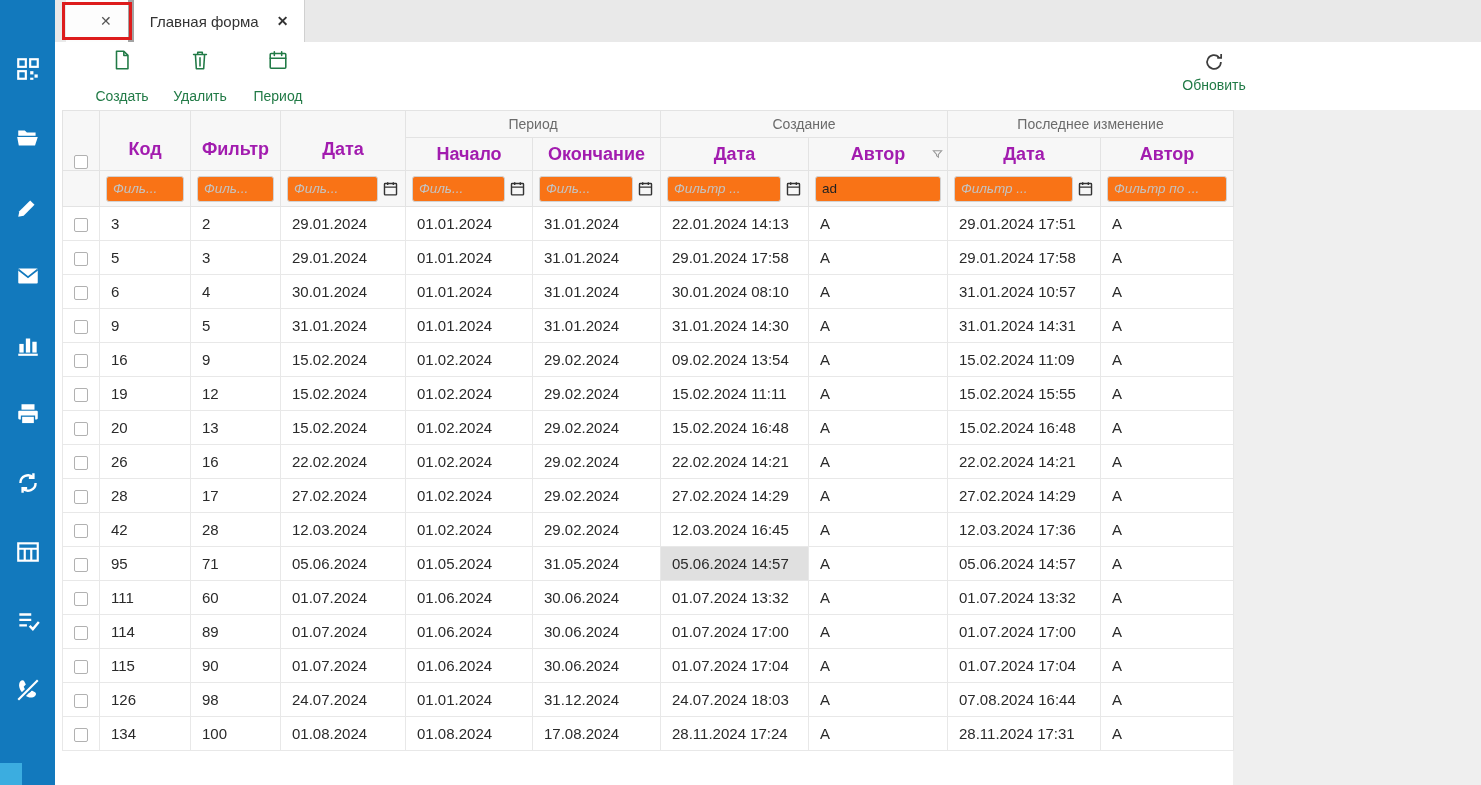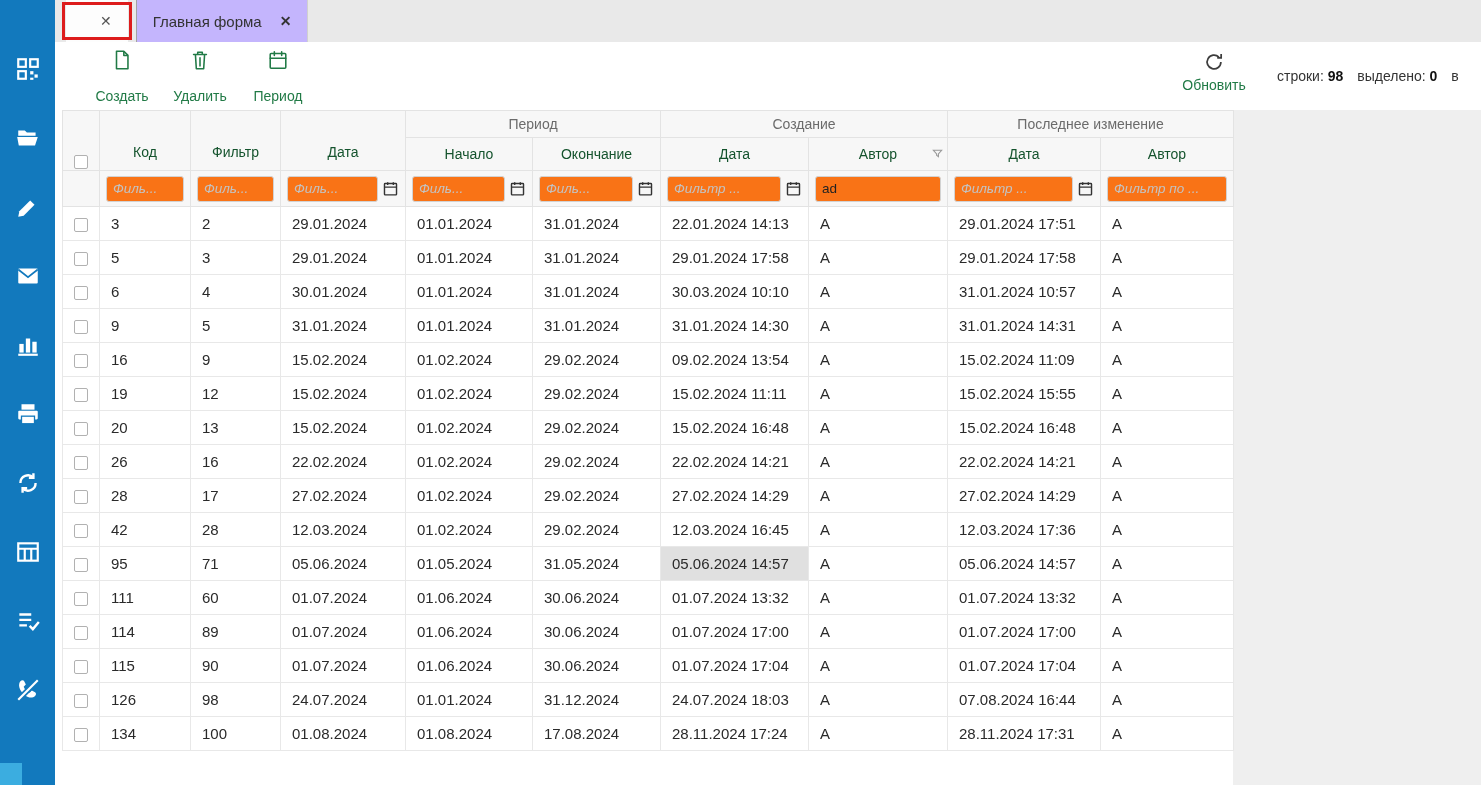--- a/index.html
+++ b/index.html
@@ -11,41 +11,41 @@
   .side-icon { width:26px; height:26px; cursor:pointer; display:flex; align-items:center; justify-content:center; }
   .sidebar-swatch { position:absolute; left:0; bottom:0; width:22px; height:22px; background:#3bade0; }
 
   
   .main { flex:1; display:flex; flex-direction:column; min-width:0; }
 
   
   .tabbar { height:42px; background:#e9e9e9; display:flex; align-items:stretch; padding-left:11px; flex:none; }
   .tab { display:flex; align-items:center; padding:0 16px; font-size:15px; color:#333; position:relative; cursor:pointer; white-space:nowrap; }
   .tab.active { background:#fdfdfd; }
-  .tab.inactive { background:#c4b5fd; border-left:1px solid #a3a3a3; border-right:1px solid #d0d0d0;margin-left:8px; }
+  .tab.inactive { background:#ffffff; border-left:6px solid #a3a3a3; border-right:1px solid #d0d0d0; }
   .tab-close { margin-left:18px; color:#555; font-size:14px; cursor:pointer; }
   .tab.inactive .tab-close { font-weight:bold; color:#333; }
   .annotation-box { position:absolute; left:-4px; right:-4px; top:2px; bottom:2px; border:3px solid #dd1c1c; pointer-events:none; z-index:5; }
 
   
   .toolbar { height:68px; background:#fff; position:relative; display:flex; align-items:center; padding-left:28px; flex:none; }
   .tool-btn { width:78px; display:flex; flex-direction:column; align-items:center; gap:14px; color:#217a46; font-size:14px; cursor:pointer; flex:none; }
   .refresh-btn { position:absolute; left:1120px; top:9px; width:78px; display:flex; flex-direction:column; align-items:center; gap:1px; color:#217a46; font-size:14px; cursor:pointer; }
   .stats { position:absolute; left:1222px; top:0; height:100%; display:flex; align-items:center; gap:14px; font-size:14px; color:#333; white-space:nowrap; }
   .stats b { color:#111; }
 
   
   .content { flex:1; position:relative; background:#fff; overflow:hidden; }
   .gray-panel { position:absolute; left:1178px; top:0; right:0; bottom:0; background:#efefef; }
 
   table.grid { position:absolute; left:7px; top:0; width:1171px; border-collapse:collapse; table-layout:fixed; background:#fff; }
   .grid th, .grid td { border:1px solid #e3e3e3; }
   .grid thead th { background:#f7f7f7; }
   .grouphead { height:27px; font-size:14px; font-weight:400; color:#6b6b6b; text-align:center; }
-  .colhead { font-size:14px; font-weight:400; color:#14532d; text-align:center; vertical-align:middle; }
+  .colhead { font-size:18px; font-weight:700; color:#a21caf; text-align:center; vertical-align:middle; }
   th.rowspan2 { vertical-align:bottom; padding-bottom:10px; }
   .header-row th { height:33px; position:relative; }
   .funnel { position:absolute; right:4px; top:50%; transform:translateY(-50%); }
   .filter-row th { height:36px; padding:4px 6px; }
   .filter-wrap { display:flex; align-items:center; gap:4px; }
   .filter-wrap input { flex:1; min-width:0; }
   .filter-row input { width:100%; height:26px; border:1px solid #d2d2d2; border-radius:3px; padding:0 6px; font-size:13.5px; color:#222; font-family:inherit; background:#f97316; }
   .filter-row input::placeholder { color:#c3c3c3; font-style:italic; }
   .cal-btn { display:flex; cursor:pointer; flex:none; }
 
@@ -177,25 +177,20 @@
       <div class="refresh-btn">
         <span>
           <svg width="22" height="22" viewBox="0 0 24 24">
               <path d="M19.5 12a7.5 7.5 0 1 1-2.2-5.3" fill="none" stroke="#3d3d3d" stroke-width="1.9"></path>
               <path d="M19.8 3.2v4.3h-4.3" fill="none" stroke="#3d3d3d" stroke-width="1.9"></path>
             </svg>
         </span>
         <span>Обновить</span>
       </div>
 
-      <div class="stats">
-        <span><span>строки:</span> <b>98</b></span>
-        <span><span>выделено:</span> <b>0</b></span>
-        <span>в</span>
-      </div>
     </div>
 
     <div class="content">
       <div class="gray-panel"></div>
 
       <table class="grid">
         <colgroup>
           <col style="width:37px">
             <col style="width:91px">
             <col style="width:90px">
@@ -320,21 +315,21 @@
               <td>29.01.2024 17:58</td>
               <td>A</td>
             </tr>
             <tr>
               <td class="cb"><span class="checkbox"></span></td>
               <td>6</td>
               <td>4</td>
               <td>30.01.2024</td>
               <td>01.01.2024</td>
               <td>31.01.2024</td>
-              <td>30.03.2024 10:10</td>
+              <td>30.01.2024 08:10</td>
               <td>A</td>
               <td>31.01.2024 10:57</td>
               <td>A</td>
             </tr>
             <tr>
               <td class="cb"><span class="checkbox"></span></td>
               <td>9</td>
               <td>5</td>
               <td>31.01.2024</td>
               <td>01.01.2024</td>

